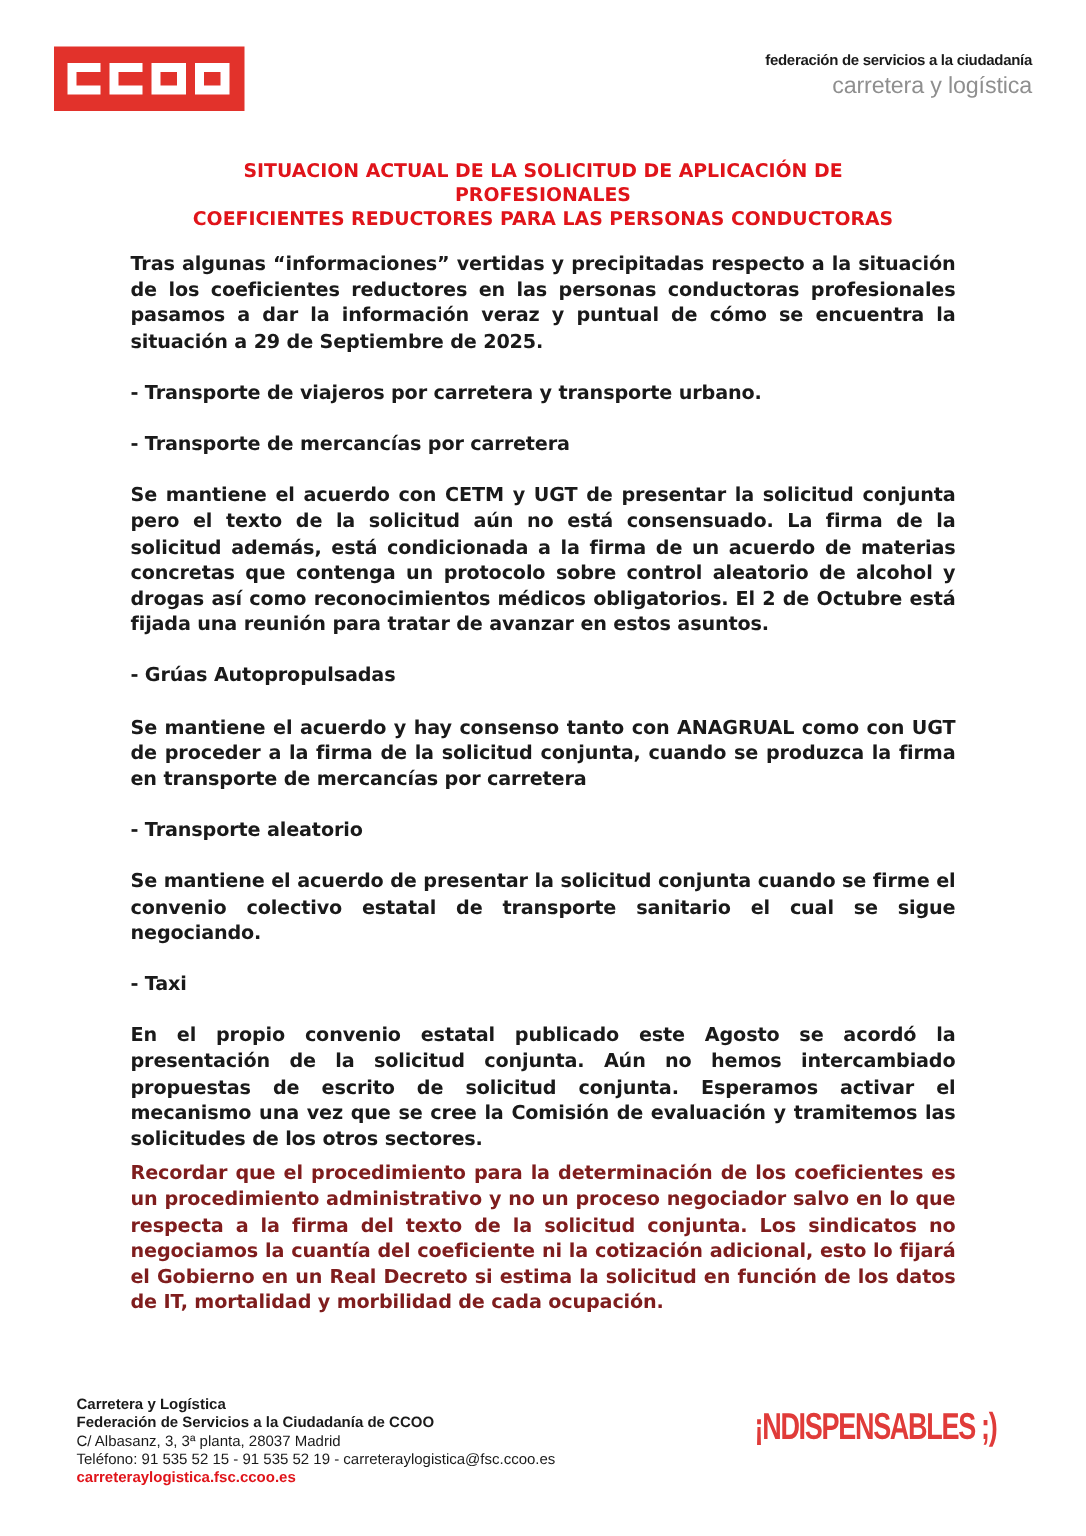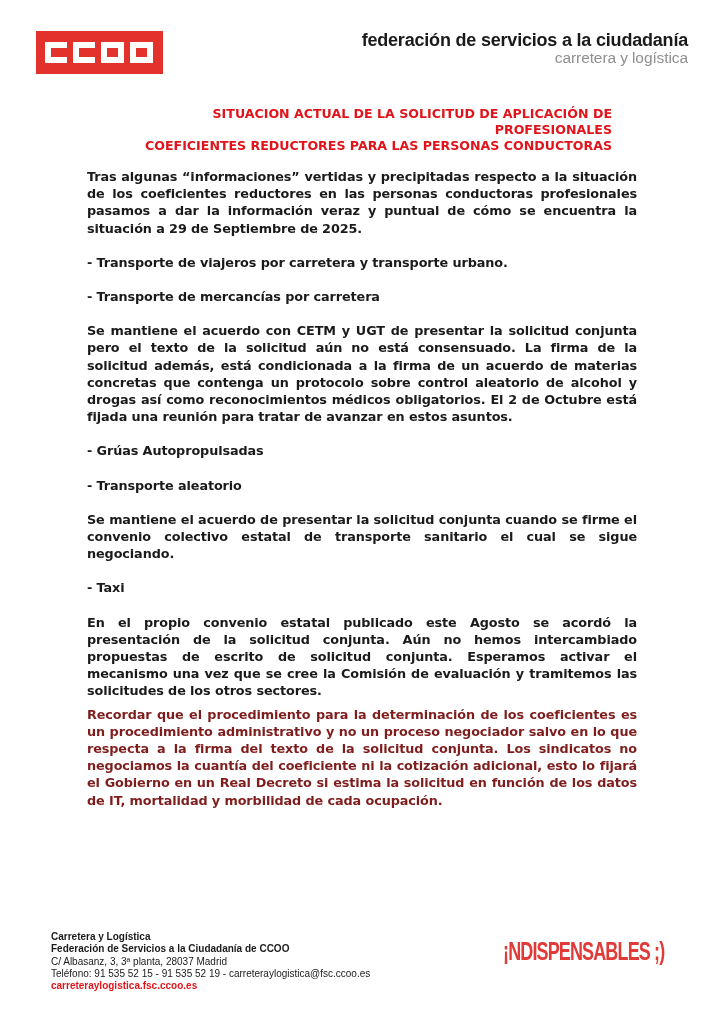--- a/index.html
+++ b/index.html
@@ -26,36 +26,36 @@
     .logo svg { display: block; }
     .header-right {
       position: absolute;
       right: 36px;
       top: 32px;
       text-align: right;
       font-family: "Liberation Sans", sans-serif;
       line-height: 17px;
     }
     .header-right .fed {
-      font-size: 18px;
+      font-size: 10px;
       font-weight: bold;
       color: #1a1a1a;
       letter-spacing: -0.2px;
     }
     .header-right .sub {
       font-size: 15.5px;
       color: #8f8f8f;
       letter-spacing: -0.1px;
     }
     .doc-title {
       position: absolute;
-      left: 88px;
+      left: 100px;
       width: 524px;
       top: 106px;
-      text-align: right;
+      text-align: center;
       color: #e0141a;
       font-weight: bold;
       font-size: 12.6px;
       line-height: 16px;
     }
     .content {
       position: absolute;
       left: 87px;
       width: 550px;
       top: 168px;
@@ -135,20 +135,21 @@
 
 <div class="content">
   <p class="para"><span>Tras algunas “informaciones” vertidas y precipitadas respecto a la situación de los coeficientes reductores en las personas conductoras profesionales pasamos a dar la información veraz y puntual de cómo se encuentra la situación </span><b>a 29 de Septiembre de 2025.</b></p>
 
   <p class="heading">- Transporte de viajeros por carretera y transporte urbano.</p>
 
   <p class="heading">- Transporte de mercancías por carretera</p>
   <p class="para">Se mantiene el acuerdo con CETM y UGT de presentar la solicitud conjunta pero el texto de la solicitud aún no está consensuado. La firma de la solicitud además, está condicionada a la firma de un acuerdo de materias concretas que contenga un protocolo sobre control aleatorio de alcohol y drogas así como reconocimientos médicos obligatorios. El 2 de Octubre está fijada una reunión para tratar de avanzar en estos asuntos.</p>
 
   <p class="heading">- Grúas Autopropulsadas</p>
+  <p class="para">Se mantiene el acuerdo y hay consenso tanto con ANAGRUAL como con UGT de proceder a la firma de la solicitud conjunta, cuando se produzca la firma en transporte de mercancías por carretera</p>
 
   <p class="heading">- Transporte aleatorio</p>
   <p class="para">Se mantiene el acuerdo de presentar la solicitud conjunta cuando se firme el convenio colectivo estatal de transporte sanitario el cual se sigue negociando.</p>
 
   <p class="heading">- Taxi</p>
   <p>En el propio convenio estatal publicado este Agosto se acordó la presentación de la solicitud conjunta. Aún no hemos intercambiado propuestas de escrito de solicitud conjunta. Esperamos activar el mecanismo una vez que se cree la Comisión de evaluación y tramitemos las solicitudes de los otros sectores.</p>
 
   <p class="callout">Recordar que el procedimiento para la determinación de los coeficientes es un procedimiento administrativo y no un proceso negociador salvo en lo que respecta a la firma del texto de la solicitud conjunta. Los sindicatos no negociamos la cuantía del coeficiente ni la cotización adicional, esto lo fijará el Gobierno en un Real Decreto si estima la solicitud en función de los datos de IT, mortalidad y morbilidad de cada ocupación.</p>
 </div>
 

